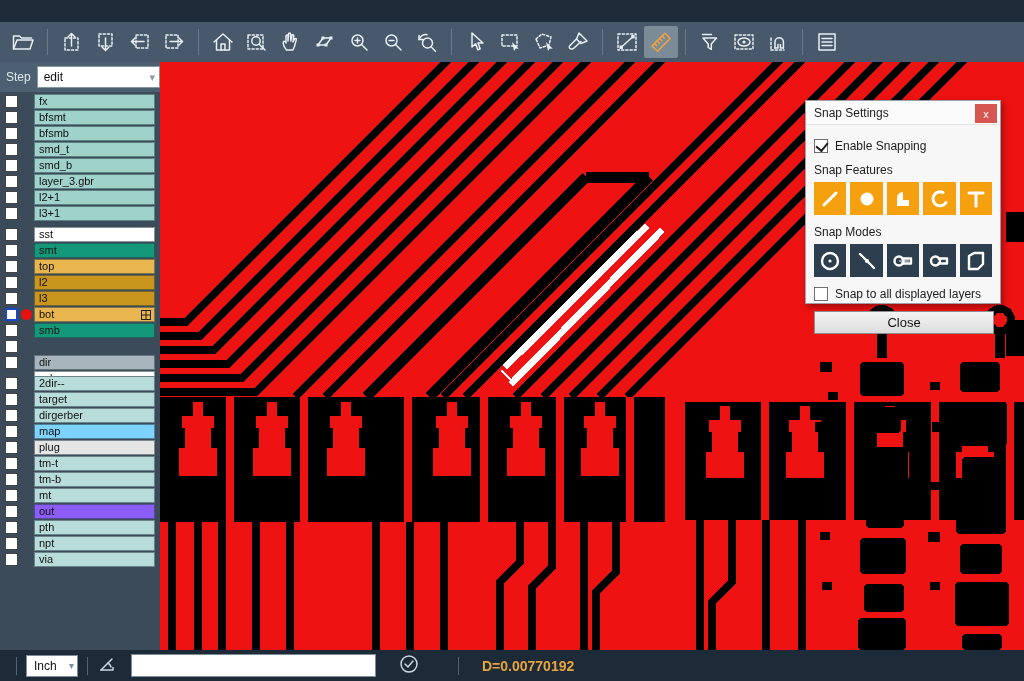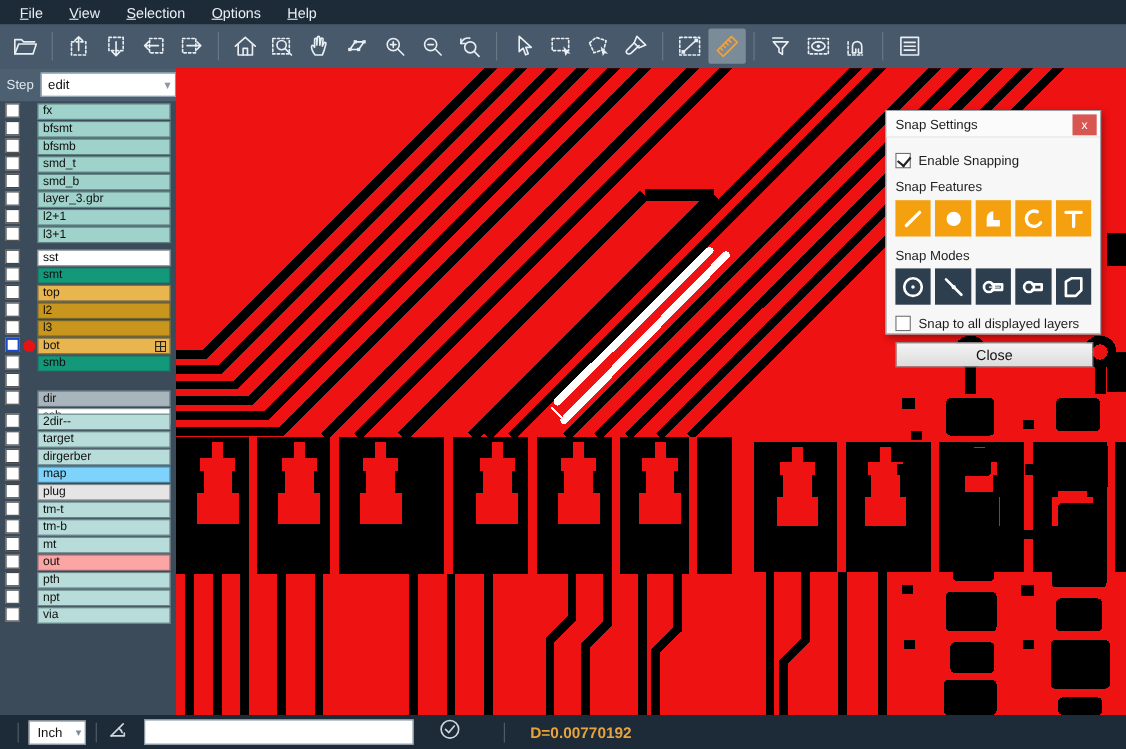--- a/index.html
+++ b/index.html
@@ -29,21 +29,21 @@
   .sidebar { position:absolute; left:0; top:62px; width:160px; height:588px; background:#3c4b59; }
   .step-row { position:absolute; left:0; top:0; width:160px; height:30px; background:#4c6071;
     display:flex; align-items:center; }
   .step-label { color:#dfe8ee; font-size:12px; padding:0 6px 0 6px; }
   .step-select { width:124px; height:22px; background:#fff; border:1px solid #8296a4;
     display:flex; align-items:center; justify-content:space-between; padding:0 4px 0 6px;
     font-size:12px; color:#111; }
   .step-select .chev { color:#8a99a5; font-size:11px; }
   .layer-list { position:absolute; left:0; top:32px; width:160px; }
   .lgroup { margin-bottom:6px; }
-  .lrow { position:relative; height:15px; margin-bottom:1px; display:flex; align-items:flex-start; }
+  .lrow { position:relative; height:15px; margin-bottom:1px; display:flex; align-items:center; }
   .cb { width:13px; height:13px; background:#fff; border:1px solid #444; margin-left:5px; flex:0 0 auto; }
   .lrow.active .cb { border:2px solid #1a49c8; }
   .dot { display:none; }
   .lrow.active .dot { display:block; position:absolute; left:21px; top:2px; width:11px; height:11px;
     border-radius:50%; background:#e81212; }
   .lname { position:absolute; left:34px; top:0; width:121px; height:15px; font-size:11px; color:#101010;
     line-height:15px; padding-left:4px; border:1px solid rgba(40,60,70,.55); display:flex; align-items:center; }
   .lname .nm { flex:1 1 auto; line-height:13px; }
   .grid-ic { display:none; }
   .lrow.active .grid-ic { display:block; margin-right:3px; }
@@ -89,27 +89,20 @@
   .cmd-input { width:245px; height:23px; background:#fff; border:1px solid #7f8d98; margin-left:12px;
     font-size:12px; padding:0 5px; color:#111; font-family:"Liberation Sans",sans-serif; }
   .check-ic { margin-left:22px; }
   .dist { font-size:14px; font-weight:bold; }
 </style>
 </head>
 <body>
 
 <div class="app">
 
-  <div class="menubar">
-      <span class="menu-item"><u>F</u>ile</span>
-      <span class="menu-item"><u>V</u>iew</span>
-      <span class="menu-item"><u>S</u>election</span>
-      <span class="menu-item"><u>O</u>ptions</span>
-      <span class="menu-item"><u>H</u>elp</span>
-    </div>
 
   <div class="toolbar">
     <div class="tbtn">
       <svg width="24" height="24" viewBox="0 0 24 24">
           <path d="M2.5 19V6h6l2 2h10"></path>
           <path d="M2.5 19l3.5-9h16l-3 9z"></path>
         </svg>
     </div>
     <div class="tsep"></div>
     <div class="tbtn">
@@ -420,21 +413,21 @@
             </span>
           </div>
           <div class="lrow">
             <span class="cb"></span>
             <span class="lname" style="background: rgb(183, 220, 217);">
               <span class="nm">mt</span>
             </span>
           </div>
           <div class="lrow">
             <span class="cb"></span>
-            <span class="lname" style="background: #fca5a5;">
+            <span class="lname" style="background: #8b5cf6;">
               <span class="nm">out</span>
             </span>
           </div>
           <div class="lrow">
             <span class="cb"></span>
             <span class="lname" style="background: rgb(183, 220, 217);">
               <span class="nm">pth</span>
             </span>
           </div>
           <div class="lrow">

